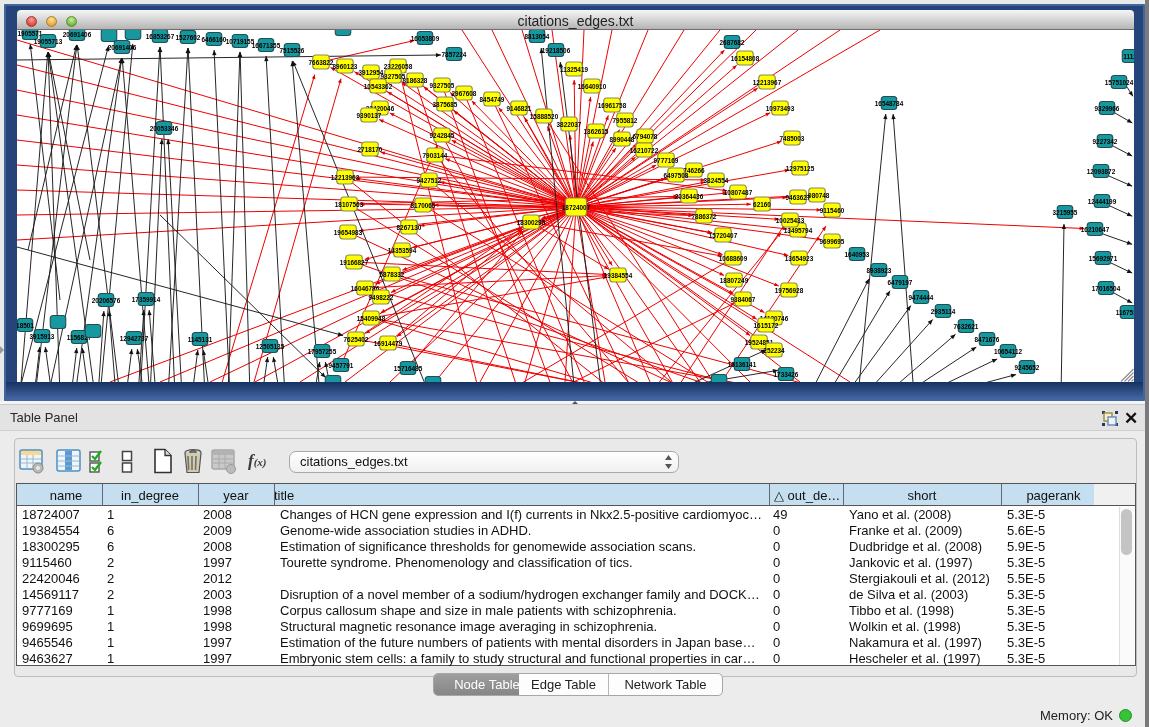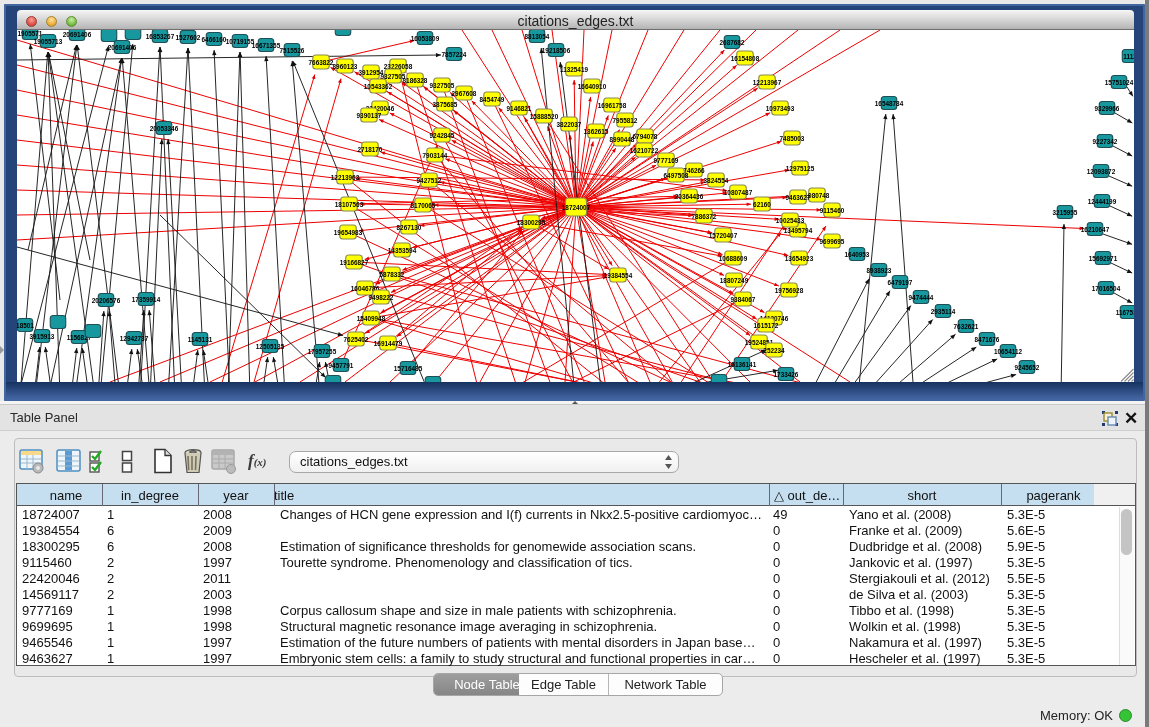--- a/index.html
+++ b/index.html
@@ -525,20 +525,21 @@
     <span style="left:203px">2008</span>
 <span style="left:280px">Changes of HCN gene expression and I(f) currents in Nkx2.5-positive cardiomyoc…</span>
     <span style="left:773px">49</span>
     <span style="left:849px">Yano et al. (2008)</span>
 <span style="left:1007px">5.3E-5</span>
   </div>
 <div class="trow" style="top:523px">
 <span style="left:22px">19384554</span>
     <span style="left:107px">6</span>
     <span style="left:203px">2009</span>
+<span style="left:280px">Genome-wide association studies in ADHD.</span>
     <span style="left:773px">0</span>
     <span style="left:849px">Franke et al. (2009)</span>
 <span style="left:1007px">5.6E-5</span>
   </div>
 <div class="trow" style="top:539px">
 <span style="left:22px">18300295</span>
     <span style="left:107px">6</span>
     <span style="left:203px">2008</span>
 <span style="left:280px">Estimation of significance thresholds for genomewide association scans.</span>
     <span style="left:773px">0</span>
@@ -550,29 +551,30 @@
     <span style="left:107px">2</span>
     <span style="left:203px">1997</span>
 <span style="left:280px">Tourette syndrome. Phenomenology and classification of tics.</span>
     <span style="left:773px">0</span>
     <span style="left:849px">Jankovic et al. (1997)</span>
 <span style="left:1007px">5.3E-5</span>
   </div>
 <div class="trow" style="top:571px">
 <span style="left:22px">22420046</span>
     <span style="left:107px">2</span>
-    <span style="left:203px">2011</span>
+    <span style="left:203px">2012</span>
     <span style="left:773px">0</span>
     <span style="left:849px">Stergiakouli et al. (2012)</span>
 <span style="left:1007px">5.5E-5</span>
   </div>
 <div class="trow" style="top:587px">
 <span style="left:22px">14569117</span>
     <span style="left:107px">2</span>
     <span style="left:203px">2003</span>
+<span style="left:280px">Disruption of a novel member of a sodium/hydrogen exchanger family and DOCK…</span>
     <span style="left:773px">0</span>
     <span style="left:849px">de Silva et al. (2003)</span>
 <span style="left:1007px">5.3E-5</span>
   </div>
 <div class="trow" style="top:603px">
 <span style="left:22px">9777169</span>
     <span style="left:107px">1</span>
     <span style="left:203px">1998</span>
 <span style="left:280px">Corpus callosum shape and size in male patients with schizophrenia.</span>
     <span style="left:773px">0</span>

